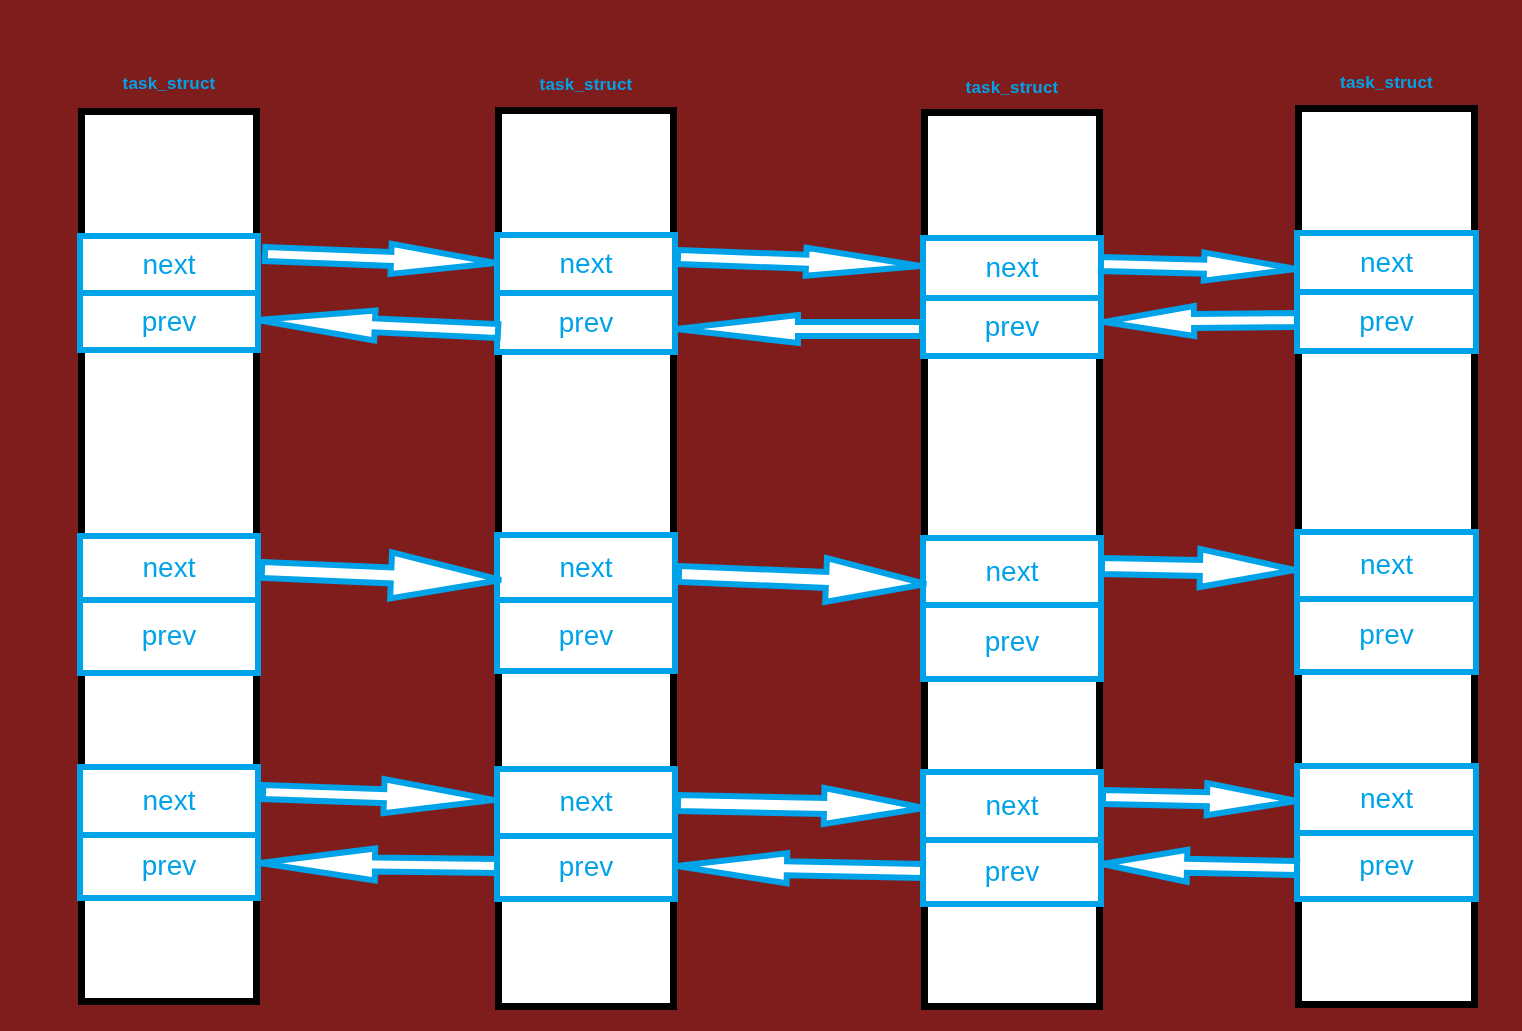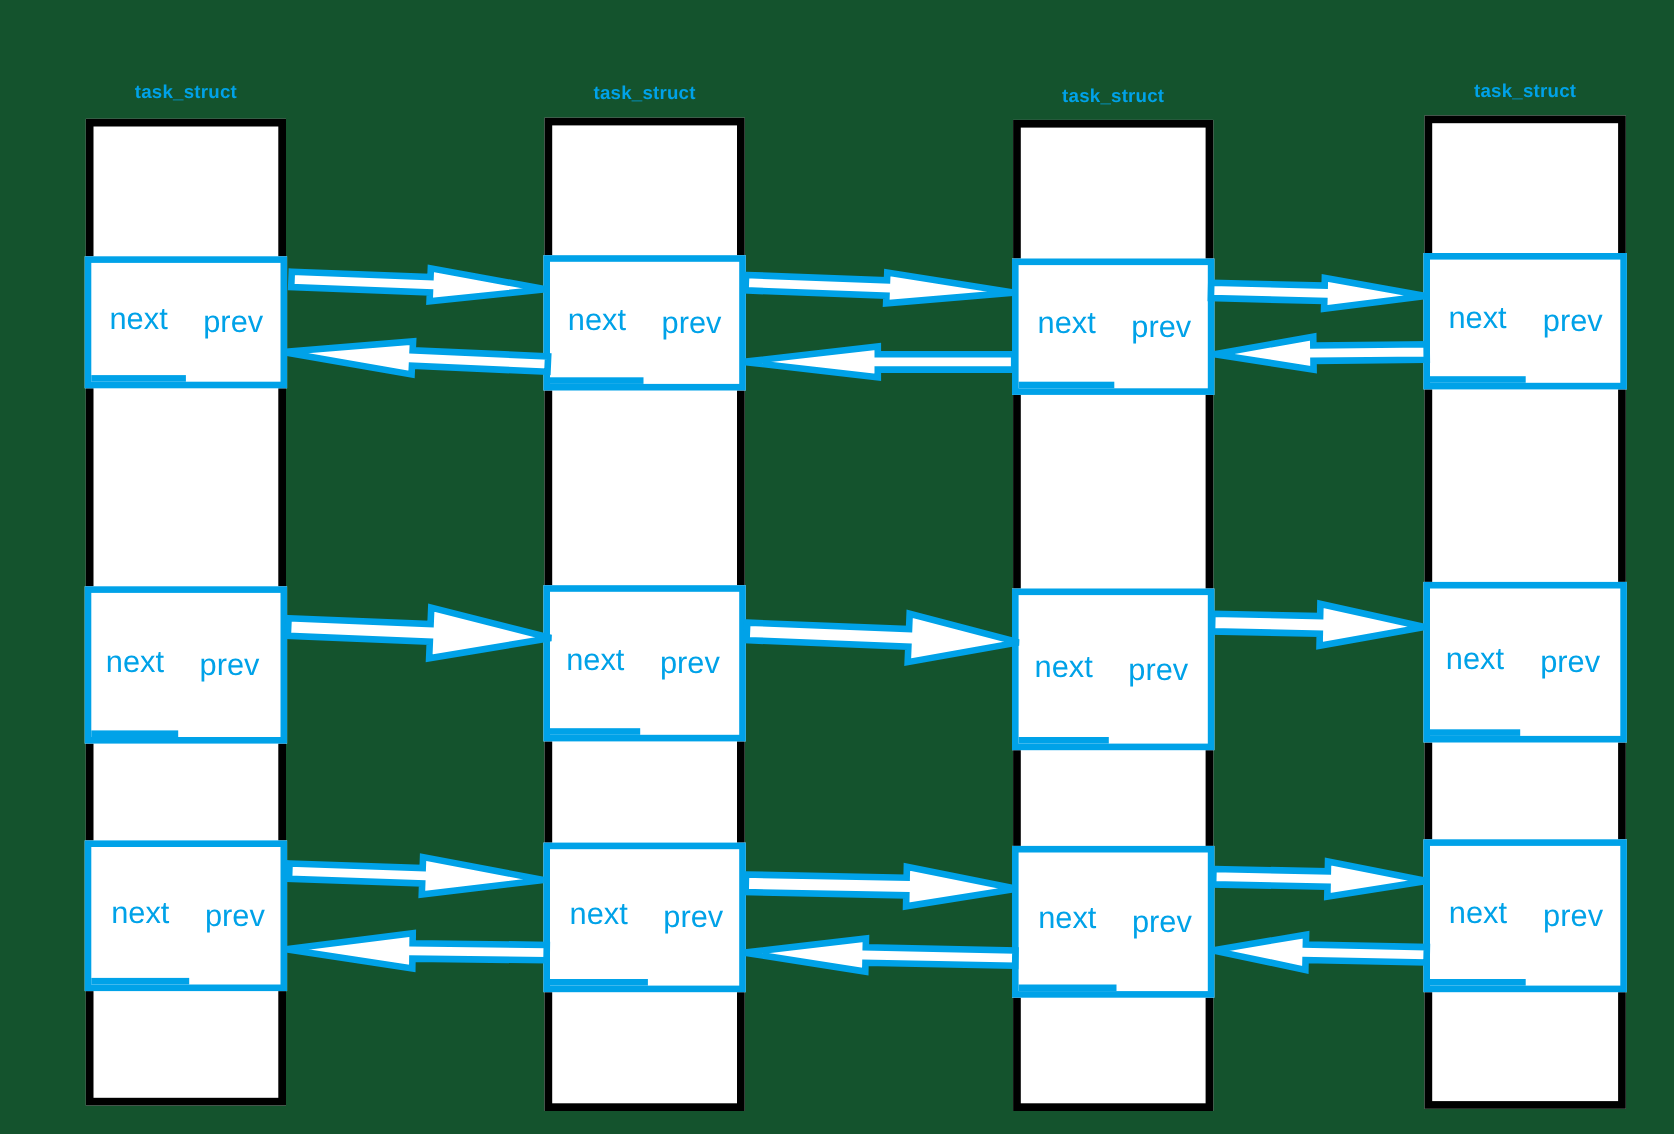--- a/index.html
+++ b/index.html
@@ -1,20 +1,20 @@
 <!DOCTYPE html>
 <html style="--accent: #00a2e8; --ink: #000000;"><head>
 <meta charset="utf-8">
 <style>
   html, body { margin: 0; padding: 0; background: #ffffff; }
   .canvas {
     position: relative;
     width: 1522px;
     height: 1031px;
-    background: #14532d;
+    background: #7f1d1d;
     overflow: hidden;
     font-family: "Liberation Sans", sans-serif;
   }
   .node-label {
     position: absolute;
     text-align: center;
     color: var(--accent, #00a2e8);
     font-size: 17px;
     font-weight: 600;
     letter-spacing: 0.2px;
@@ -24,21 +24,21 @@
     border: 7px solid var(--ink, #000000);
     background: #ffffff;
     box-sizing: border-box;
   }
   .pair {
     position: absolute;
     border: 6px solid var(--accent, #00a2e8);
     background: #ffffff;
     box-sizing: border-box;
     display: flex;
-    flex-direction: row;
+    flex-direction: column;
   }
   .cell {
     flex-basis: 0;
     display: flex;
     align-items: center;
     justify-content: center;
     color: var(--accent, #00a2e8);
     font-size: 28px;
     line-height: 1;
   }

